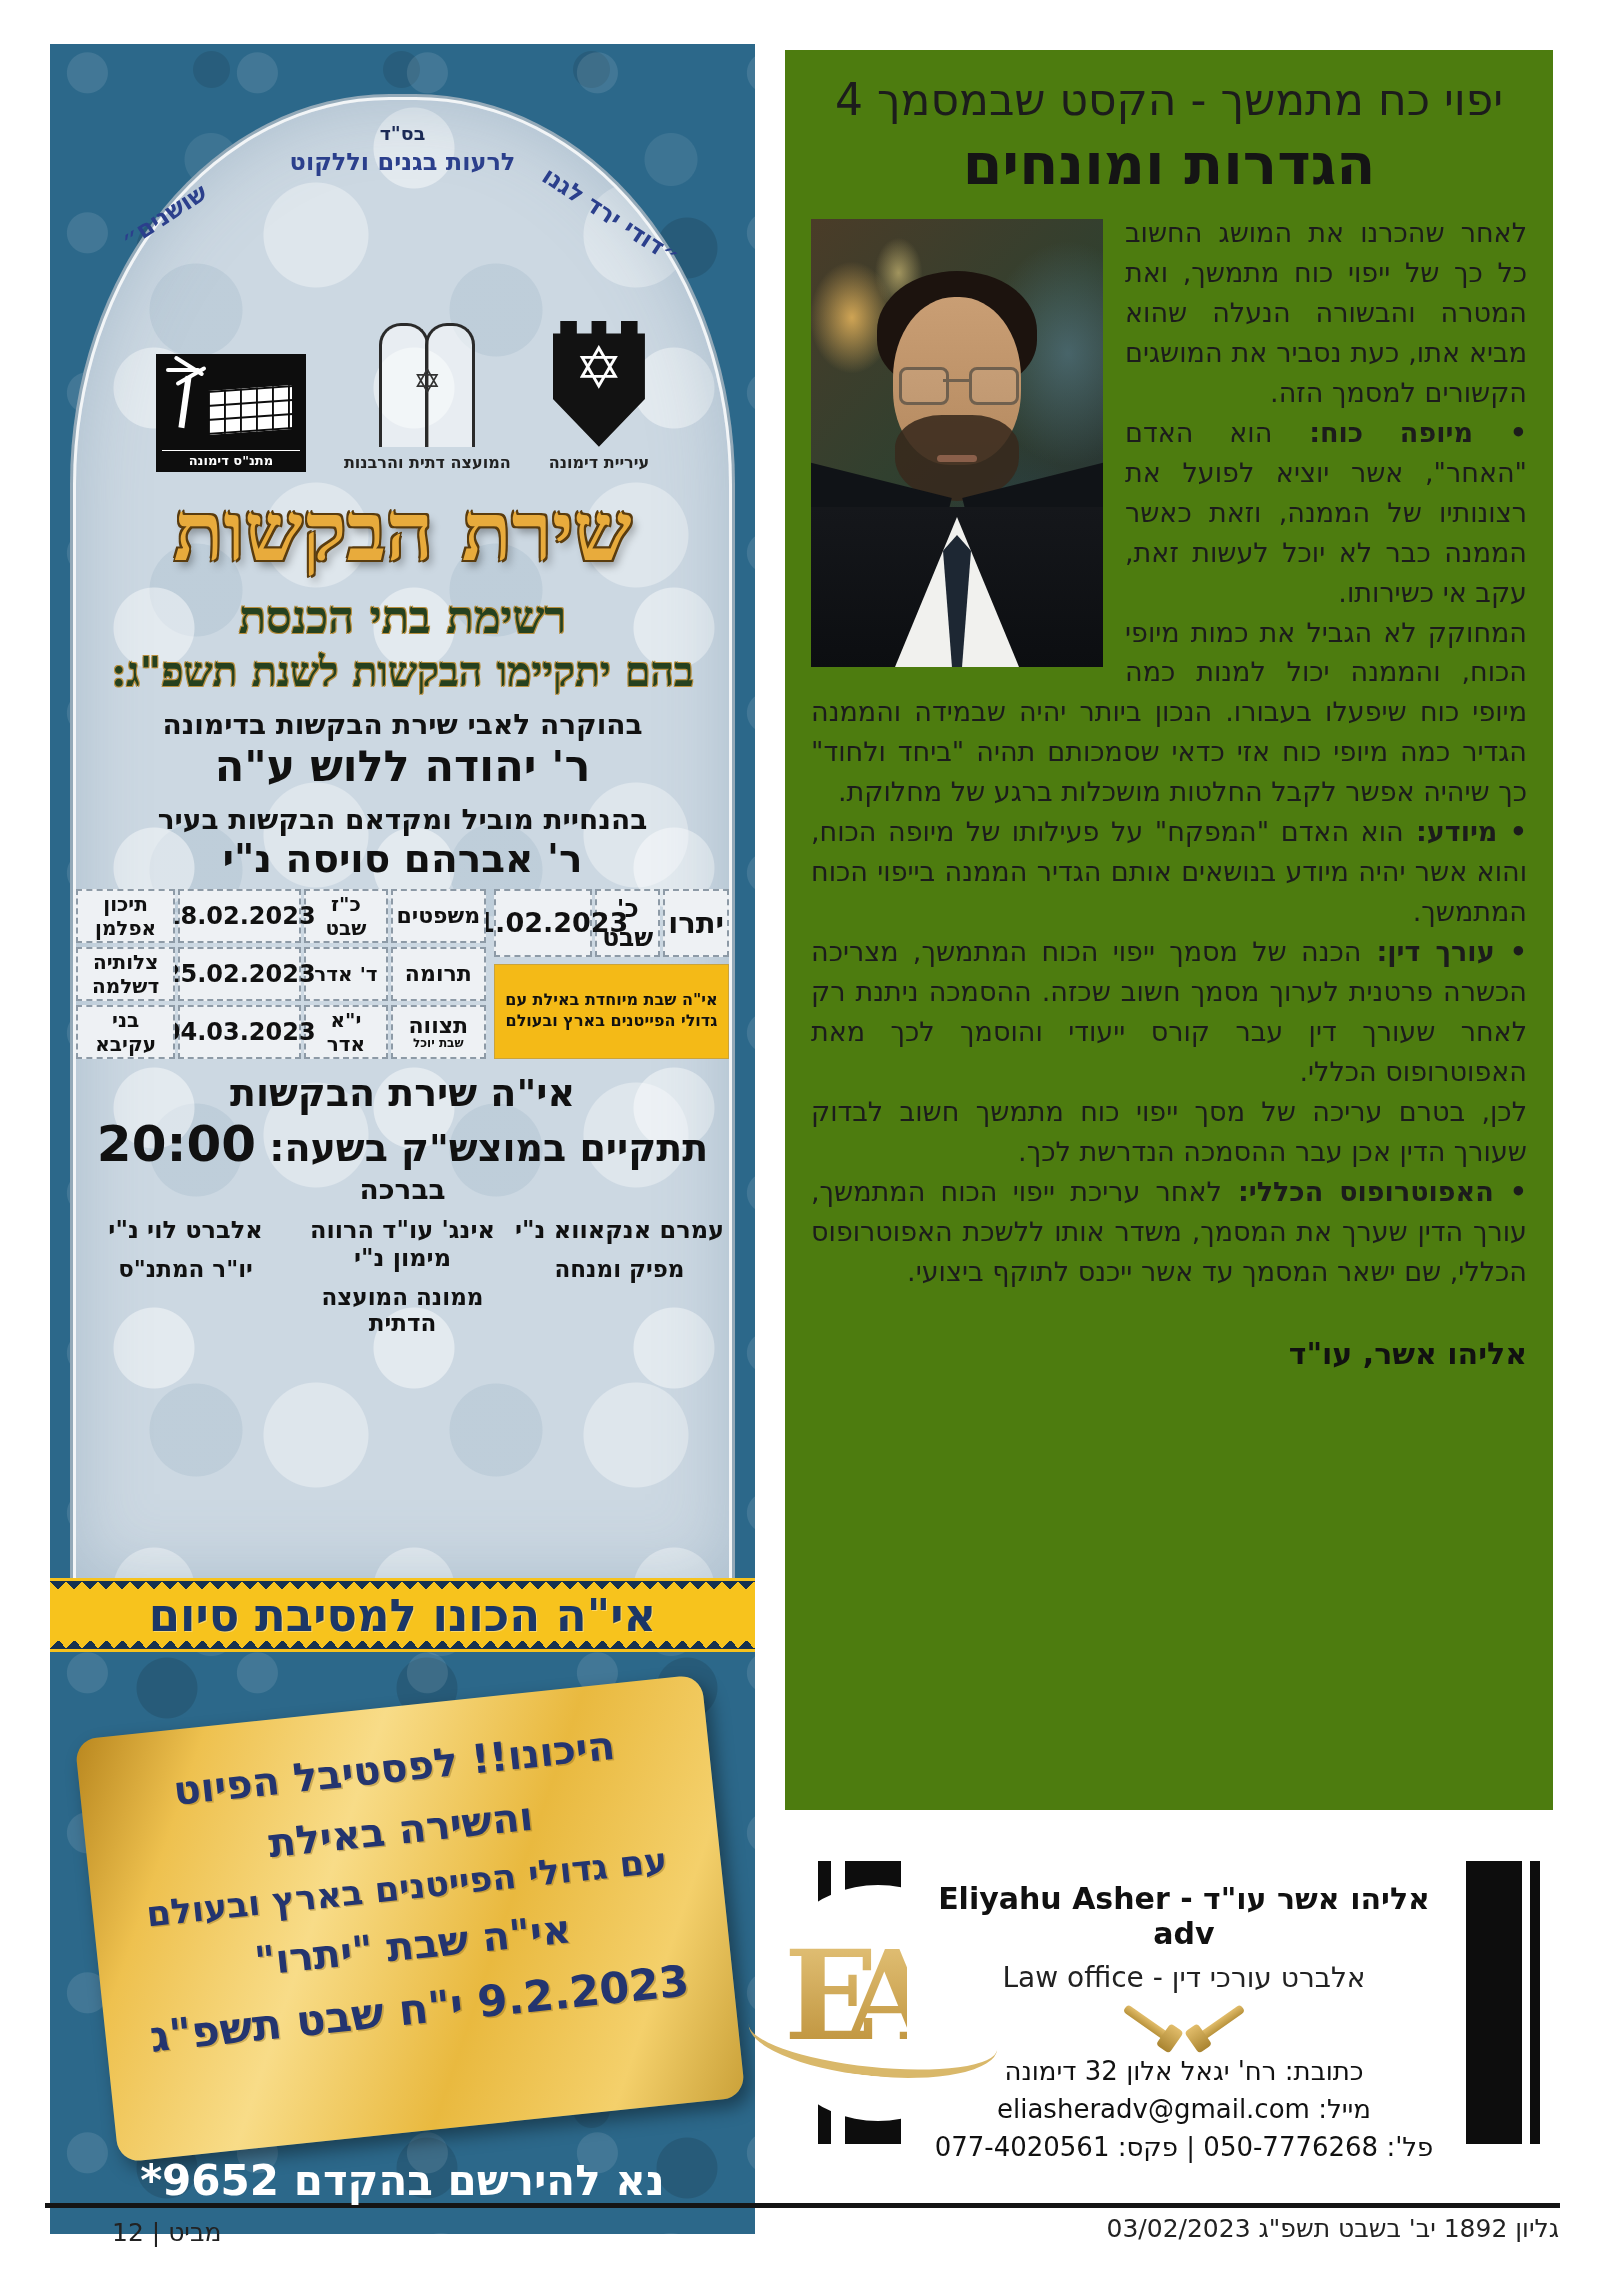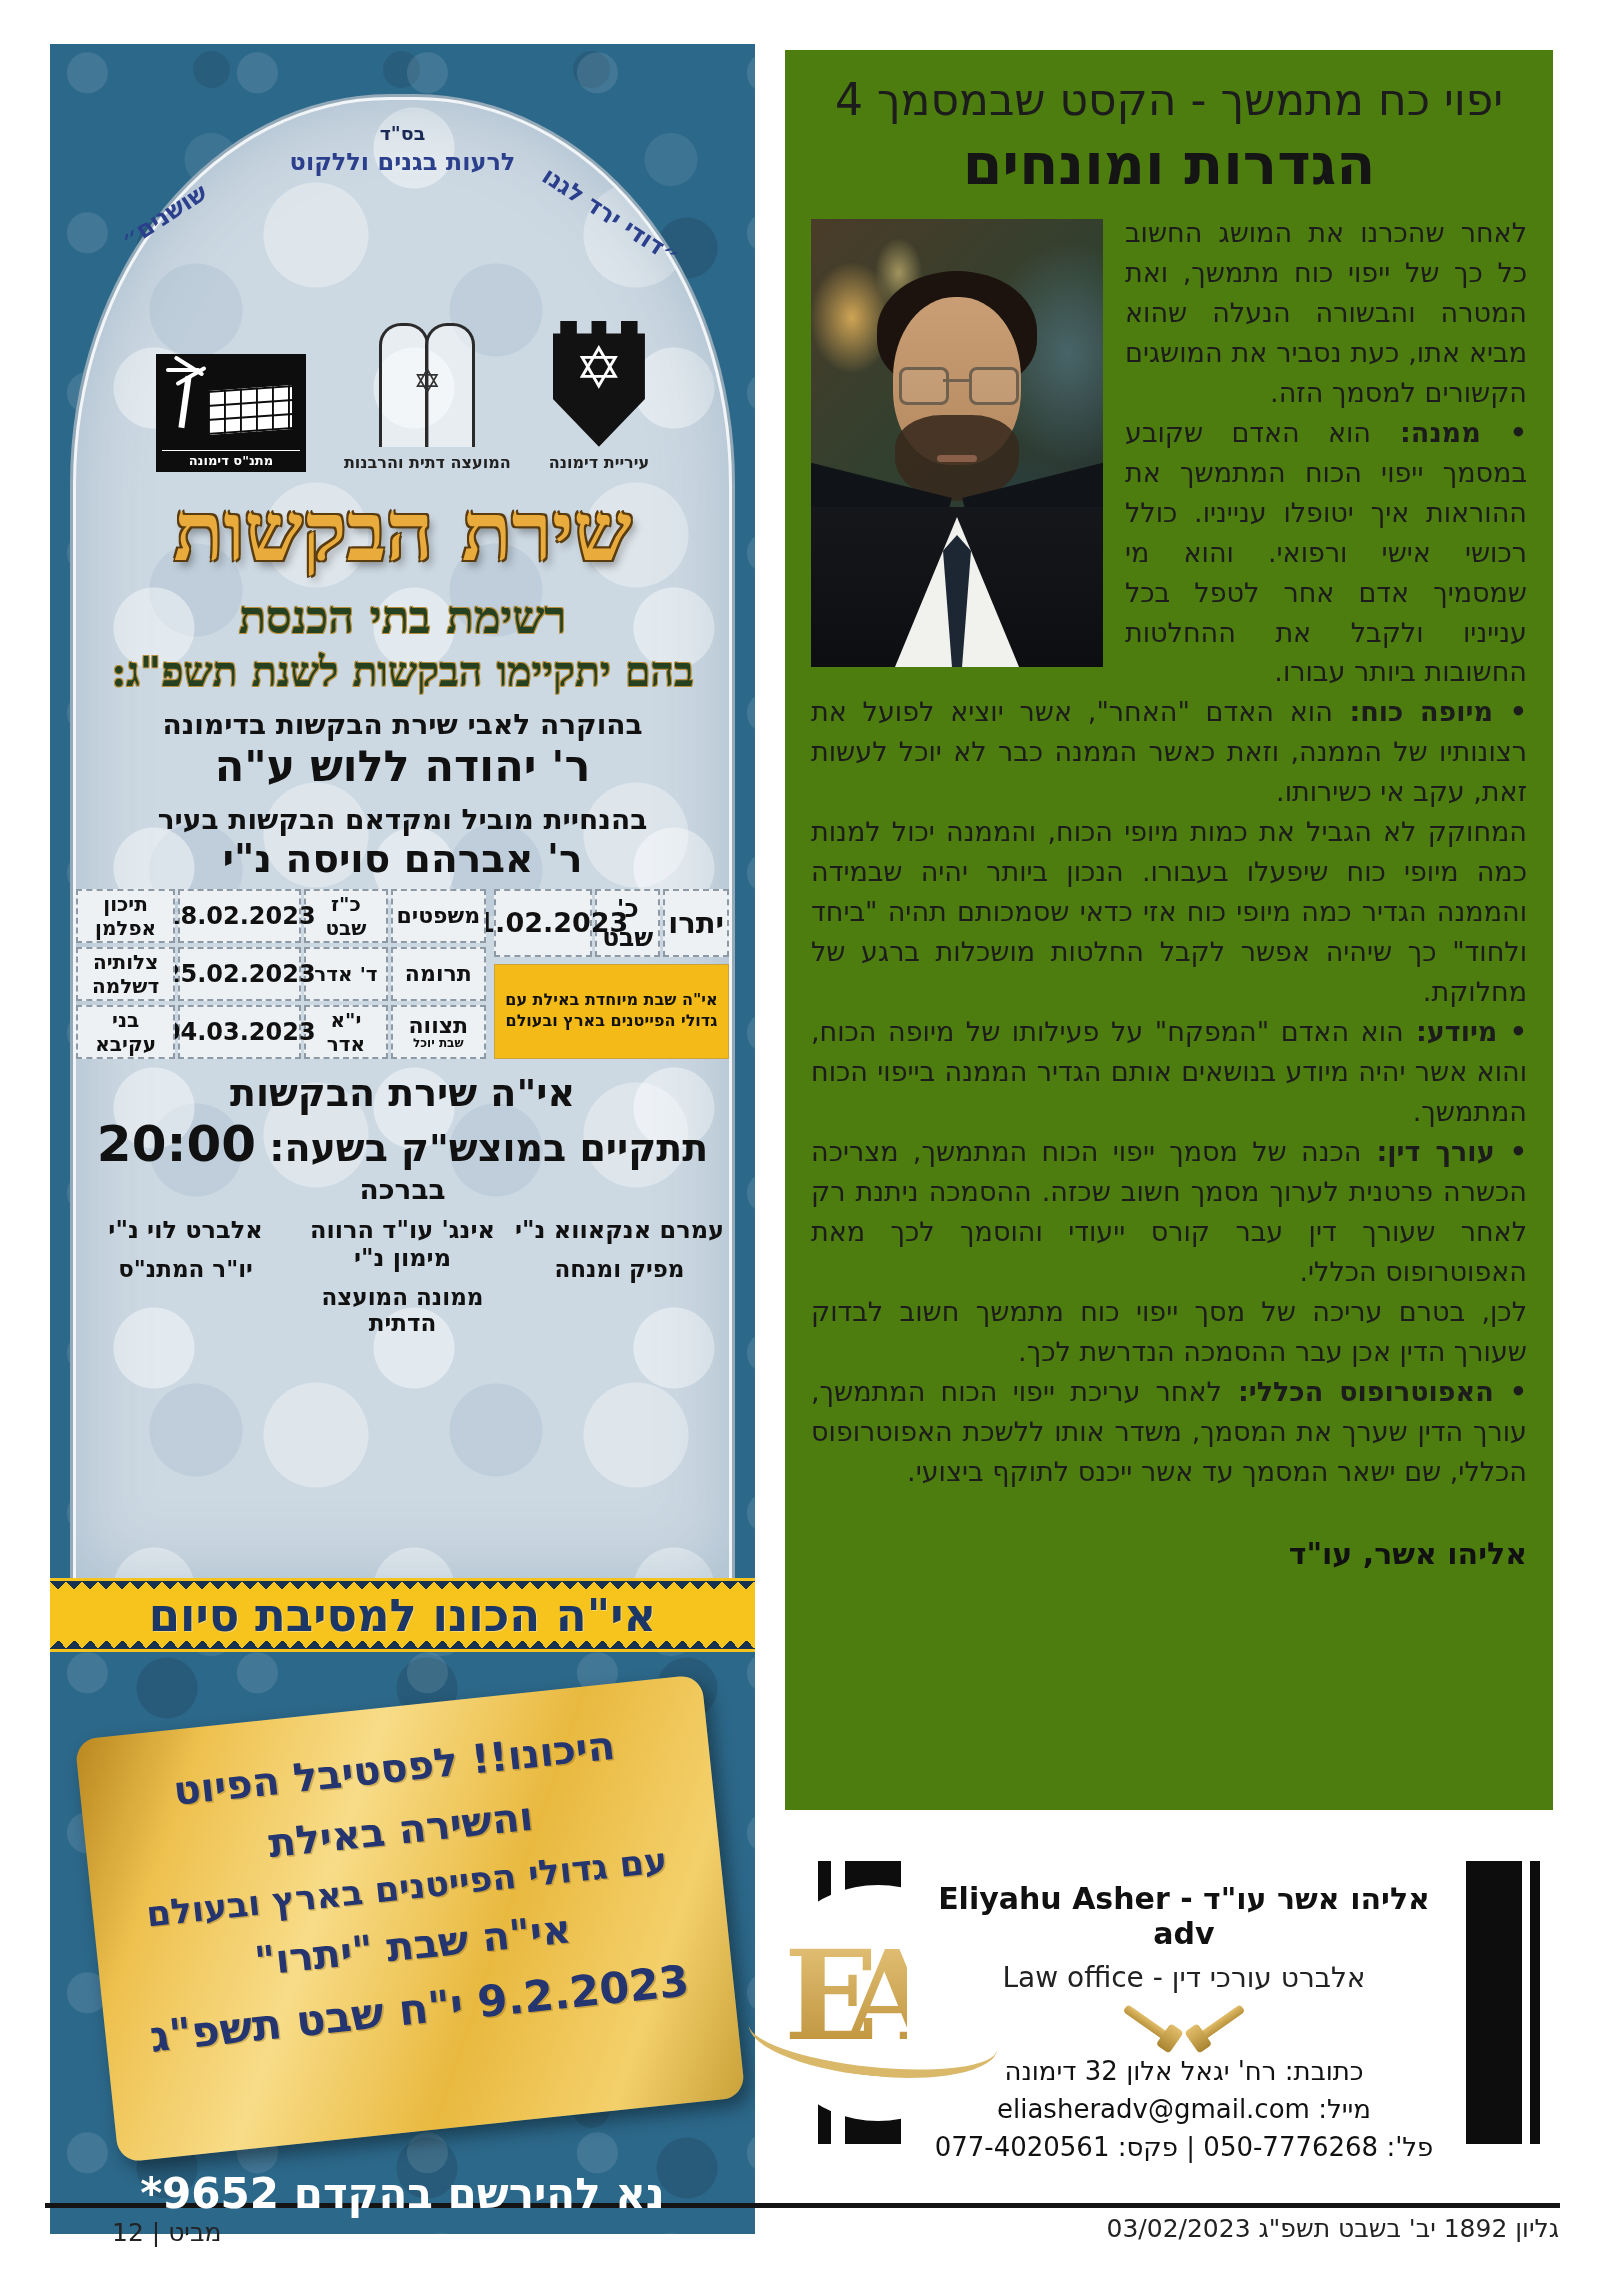--- a/index.html
+++ b/index.html
@@ -105,21 +105,21 @@
   .banner-text{color:#1c3766;font-weight:bold;font-size:45px;text-shadow:1px 1px 0 rgba(255,255,255,.35);}
   .ticket{position:absolute;top:1662px;left:45px;right:30px;height:425px;transform:rotate(-6deg);
     background:linear-gradient(115deg,#b9871f 0%,#eec14f 16%,#f8dc88 38%,#e9b93f 62%,#f4d06b 84%,#caa139 100%);
     border-radius:22px;box-shadow:6px 9px 18px rgba(0,0,0,.4);z-index:2;padding-top:30px;box-sizing:border-box;text-align:center;direction:rtl;}
   .tline{color:#24356f;font-weight:bold;line-height:1.55;text-shadow:1.5px 1.5px 0 rgba(130,95,20,.35);}
   .tline:nth-of-type(1){font-size:40px;}
   .tline:nth-of-type(2){font-size:40px;}
   .tline:nth-of-type(3){font-size:35px;}
   .tline:nth-of-type(4){font-size:40px;}
   .tline:nth-of-type(5){font-size:43px;}
-  .register{position:absolute;top:2112px;left:0;right:0;text-align:center;color:#fff;font-weight:bold;font-size:42px;z-index:3;direction:rtl;margin-top:13px;}
+  .register{position:absolute;top:2112px;left:0;right:0;text-align:center;color:#fff;font-weight:bold;font-size:42px;z-index:3;direction:rtl;}
   
   .panel{position:absolute;left:785px;top:50px;width:768px;height:1760px;background:#4d7c0f;overflow:hidden;}
   .kicker{text-align:center;font-size:44px;color:#1c1c1c;margin-top:24px;direction:rtl;}
   .article-title{text-align:center;font-size:57px;font-weight:bold;margin-top:6px;direction:rtl;color:#151515;}
   .article-body{padding:16px 26px 0;direction:rtl;text-align:justify;font-size:27px;line-height:1.48;color:#1c1c1c;}
   .article-body p{margin:0;}
   .sig{direction:rtl;padding:0 26px;margin-top:44px;font-weight:bold;font-size:30px;}
   
   .photo{float:left;width:292px;height:448px;margin:6px 22px 8px 0;position:relative;overflow:hidden;
     background:
@@ -287,21 +287,20 @@
         <div class="ph-bridge"></div>
       <div class="ph-beard"></div>
       <div class="ph-mouth"></div>
       <div class="ph-shoulder sl"></div>
         <div class="ph-shoulder sr"></div>
       <div class="ph-torso"></div>
       <div class="ph-shirt"></div>
       <div class="ph-tie"></div>
     </div>
   <p>לאחר שהכרנו את המושג החשוב כל כך של ייפוי כוח מתמשך, ואת המטרה והבשורה הנעלה שהוא מביא אתו, כעת נסביר את המושגים הקשורים למסמך הזה.</p>
-      <p><b>• ממנה: </b>הוא האדם שקובע במסמך ייפוי הכוח המתמשך את ההוראות איך יטופלו ענייניו. כולל רכושי אישי ורפואי. והוא מי שמסמיך אדם אחר לטפל בכל ענייניו ולקבל את ההחלטות החשובות ביותר עבורו.</p>
       <p><b>• מיופה כוח: </b>הוא האדם "האחר", אשר יוציא לפועל את רצונותיו של הממנה, וזאת כאשר הממנה כבר לא יוכל לעשות זאת, עקב אי כשירותו.</p>
       <p>המחוקק לא הגביל את כמות מיופי הכוח, והממנה יכול למנות כמה מיופי כוח שיפעלו בעבורו. הנכון ביותר יהיה שבמידה והממנה הגדיר כמה מיופי כוח אזי כדאי שסמכותם תהיה "ביחד ולחוד" כך שיהיה אפשר לקבל החלטות מושכלות ברגע של מחלוקת.</p>
       <p><b>• מיודע: </b>הוא האדם "המפקח" על פעילותו של מיופה הכוח, והוא אשר יהיה מיודע בנושאים אותם הגדיר הממנה בייפוי הכוח המתמשך.</p>
       <p><b>• עורך דין: </b>הכנה של מסמך ייפוי הכוח המתמשך, מצריכה הכשרה פרטנית לערוך מסמך חשוב שכזה. ההסמכה ניתנת רק לאחר שעורך דין עבר קורס ייעודי והוסמך לכך מאת האפוטרופוס הכללי.</p>
       <p>לכן, בטרם עריכה של מסך ייפוי כוח מתמשך חשוב לבדוק שעורך הדין אכן עבר ההסמכה הנדרשת לכך.</p>
       <p><b>• האפוטרופוס הכללי: </b>לאחר עריכת ייפוי הכוח המתמשך, עורך הדין שערך את המסמך, משדר אותו ללשכת האפוטרופוס הכללי, שם ישאר המסמך עד אשר ייכנס לתוקף ביצועי.</p>
     </div>
   <div class="sig">אליהו אשר, עו"ד</div>
 </div>
 

